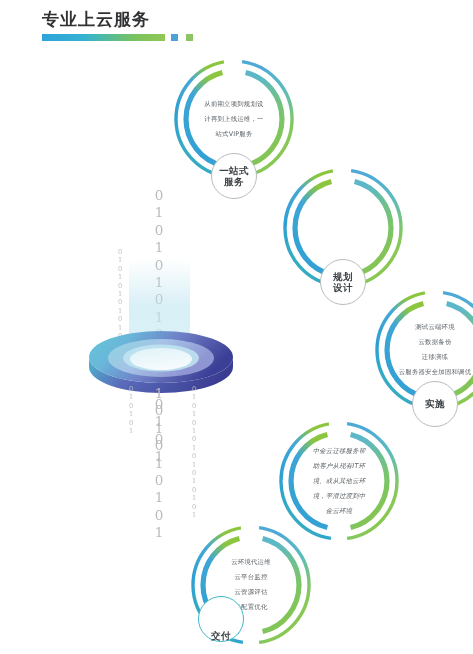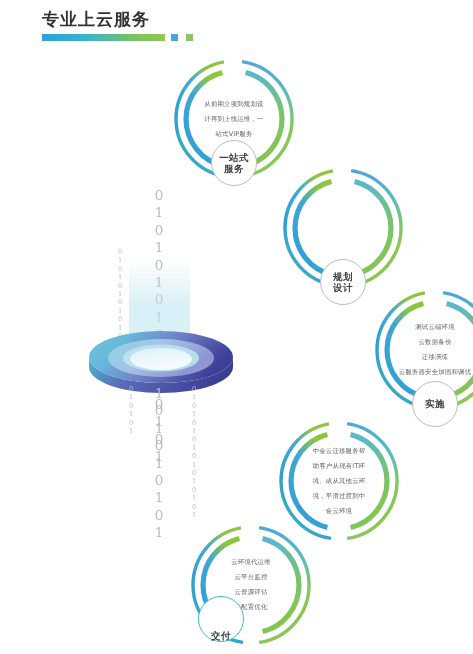--- a/index.html
+++ b/index.html
@@ -220,21 +220,21 @@
     <path d="M53.93,119.44 A58,58 0 0 1 51.93,4.88" fill="none" stroke="url(#rg0a)" stroke-width="3.4" stroke-linecap="butt"></path>
     <path d="M70.07,4.56 A58,58 0 0 1 70.07,119.44" fill="none" stroke="url(#rg0b)" stroke-width="3.4" stroke-linecap="butt"></path>
 
     <path d="M50.39,108.57 A48,48 0 0 1 50.39,15.43" fill="none" stroke="url(#rg0c)" stroke-width="5.2" stroke-linecap="butt"></path>
     <path d="M73.61,15.43 A48,48 0 0 1 73.61,108.57" fill="none" stroke="url(#rg0d)" stroke-width="5.2" stroke-linecap="butt"></path>
   </svg></div>
     <div class="body">
         <p>从前期立项到规划设<br>计再到上线运维，一<br>站式VIP服务</p>
       </div>
   </div>
-  <div class="badge" style="left:183px;top:140px;">
+  <div class="badge" style="left:183px;top:153px;">
     <span>一站式<br>服务</span>
   </div>
 
   <div class="node" style="left:253px;top:166px;">
     <div class="rings">
   <svg width="124" height="124" viewBox="0 0 124 124">
     <defs>
       <linearGradient id="rg1a" x1="0.5" y1="0" x2="0.08" y2="0.95">
         <stop offset="0%" stop-color="#8cc63f"></stop>
         <stop offset="22%" stop-color="#45a8d6"></stop>
@@ -305,21 +305,21 @@
     <path d="M73.61,15.43 A48,48 0 0 1 73.61,108.57" fill="none" stroke="url(#rg2d)" stroke-width="5.2" stroke-linecap="butt"></path>
   </svg></div>
     <div class="body">
         <p>测试云端环境<br>云数据备份<br>迁移演练<br>云服务器安全加固和调优</p>
       </div>
   </div>
   <div class="badge" style="left:384px;top:381px;">
     <span>实施</span>
   </div>
 
-  <div class="node" style="left:249px;top:419px;">
+  <div class="node" style="left:249px;top:419px;font-style:italic;">
     <div class="rings">
   <svg width="124" height="124" viewBox="0 0 124 124">
     <defs>
       <linearGradient id="rg3a" x1="0.5" y1="0" x2="0.08" y2="0.95">
         <stop offset="0%" stop-color="#8cc63f"></stop>
         <stop offset="22%" stop-color="#45a8d6"></stop>
         <stop offset="60%" stop-color="#2e9fd3"></stop>
         <stop offset="100%" stop-color="#3bb6b4"></stop>
       </linearGradient>
       <linearGradient id="rg3b" x1="0.5" y1="0" x2="0.95" y2="0.95">

